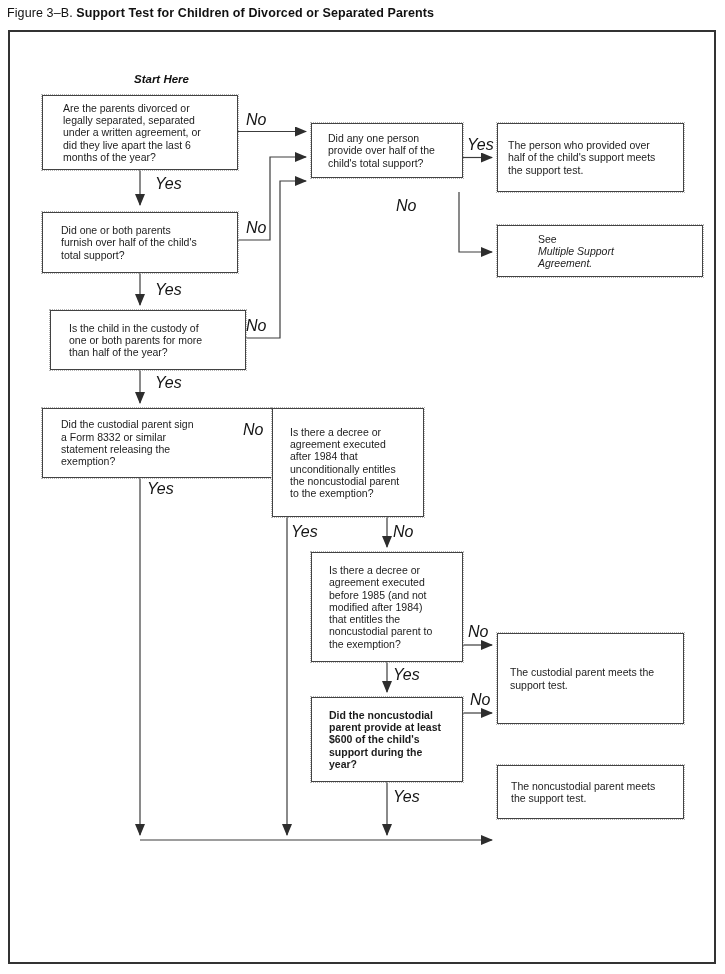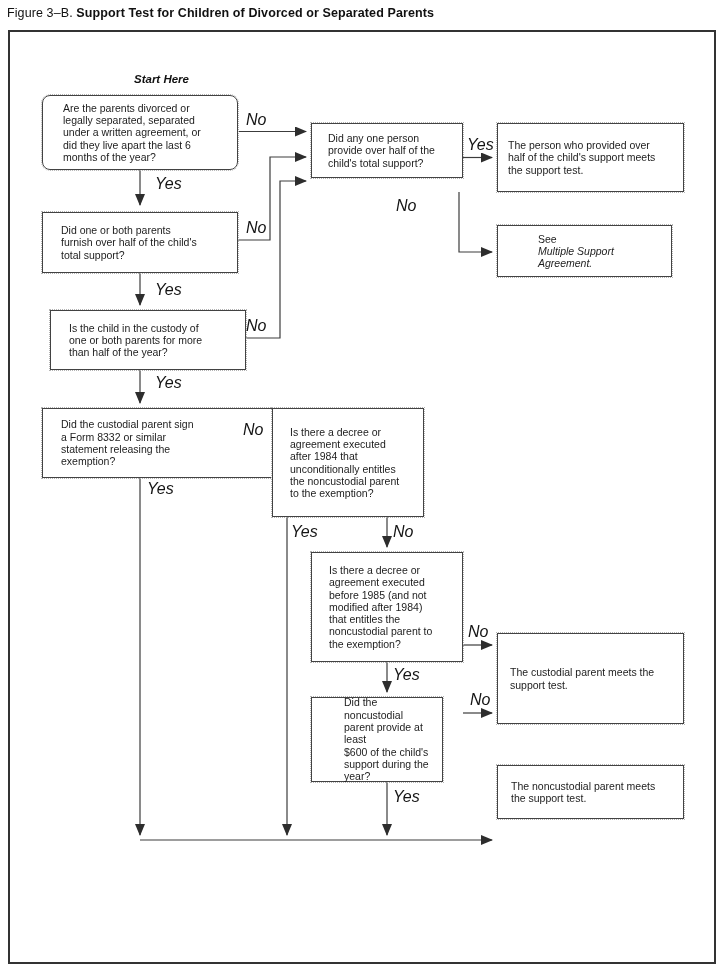--- a/index.html
+++ b/index.html
@@ -33,30 +33,30 @@
     position:absolute;font-style:italic;font-size:16px;color:#141414;
     white-space:nowrap;
   }
   .start{
     position:absolute;font-style:italic;font-weight:700;font-size:11.5px;color:#111;
     white-space:nowrap;
   }
   .it{font-style:italic;}
   svg.wires{position:absolute;left:0;top:0;pointer-events:none;}
   
-  #q1{left:42px;top:95px;width:196px;height:75px;padding-left:20px;padding-right:6px;border-radius:8px;}
+  #q1{left:42px;top:95px;width:196px;height:75px;padding-left:20px;padding-right:6px;}
   #q2{left:42px;top:212px;width:196px;height:61px;padding-left:18px;padding-right:6px;}
   #q3{left:50px;top:310px;width:196px;height:60px;padding-left:18px;padding-right:6px;}
   #q4{left:42px;top:408px;width:236px;height:70px;padding-left:18px;padding-right:6px;}
   #q5{left:311px;top:123px;width:152px;height:55px;padding-left:16px;padding-right:4px;}
   #q6{left:272px;top:408px;width:152px;height:109px;padding-left:17px;padding-right:4px;}
   #q7{left:311px;top:552px;width:152px;height:110px;padding-left:17px;padding-right:4px;}
-  #q8{left:311px;top:697px;width:132px;height:85px;padding-left:32px;padding-right:4px;}
+  #q8{left:311px;top:697px;width:152px;height:85px;padding-left:17px;padding-right:4px;font-weight:bold;}
   #tA{left:497px;top:123px;width:187px;height:69px;padding-left:10px;padding-right:4px;}
-  #tB{left:497px;top:225px;width:175px;height:52px;padding-left:40px;padding-right:4px;}
+  #tB{left:497px;top:225px;width:206px;height:52px;padding-left:40px;padding-right:4px;}
   #tC{left:497px;top:633px;width:187px;height:91px;padding-left:12px;padding-right:4px;}
   #tD{left:497px;top:765px;width:187px;height:54px;padding-left:13px;padding-right:4px;}
 </style>
 </head>
 <body>
 
 <div class="title">
   <span class="fig-label">Figure 3–B.</span>
   <span> </span>
   <span class="fig-name">Support Test for Children of Divorced or Separated Parents</span>

